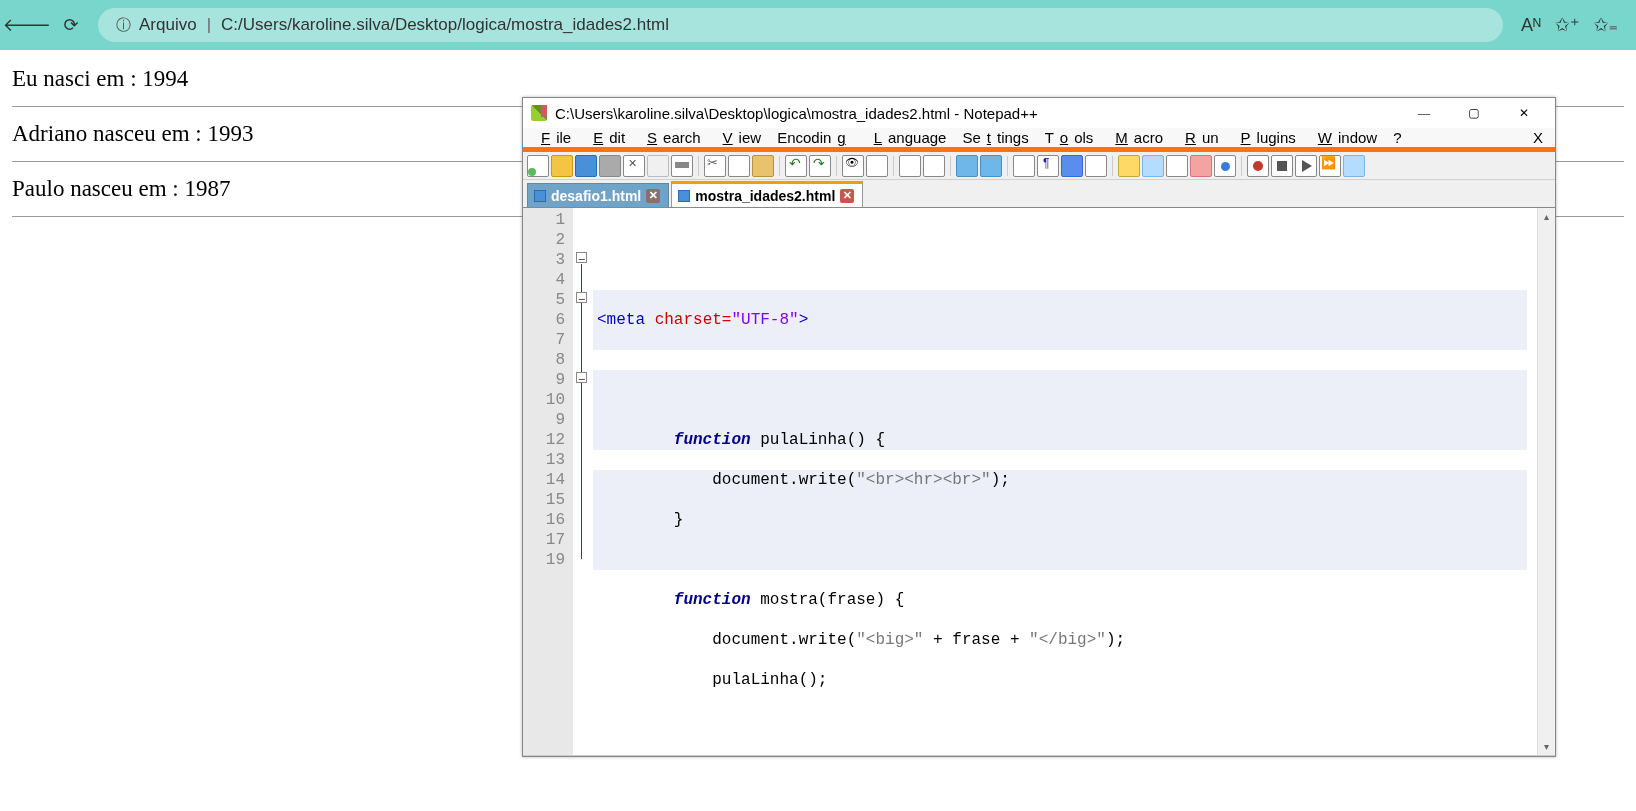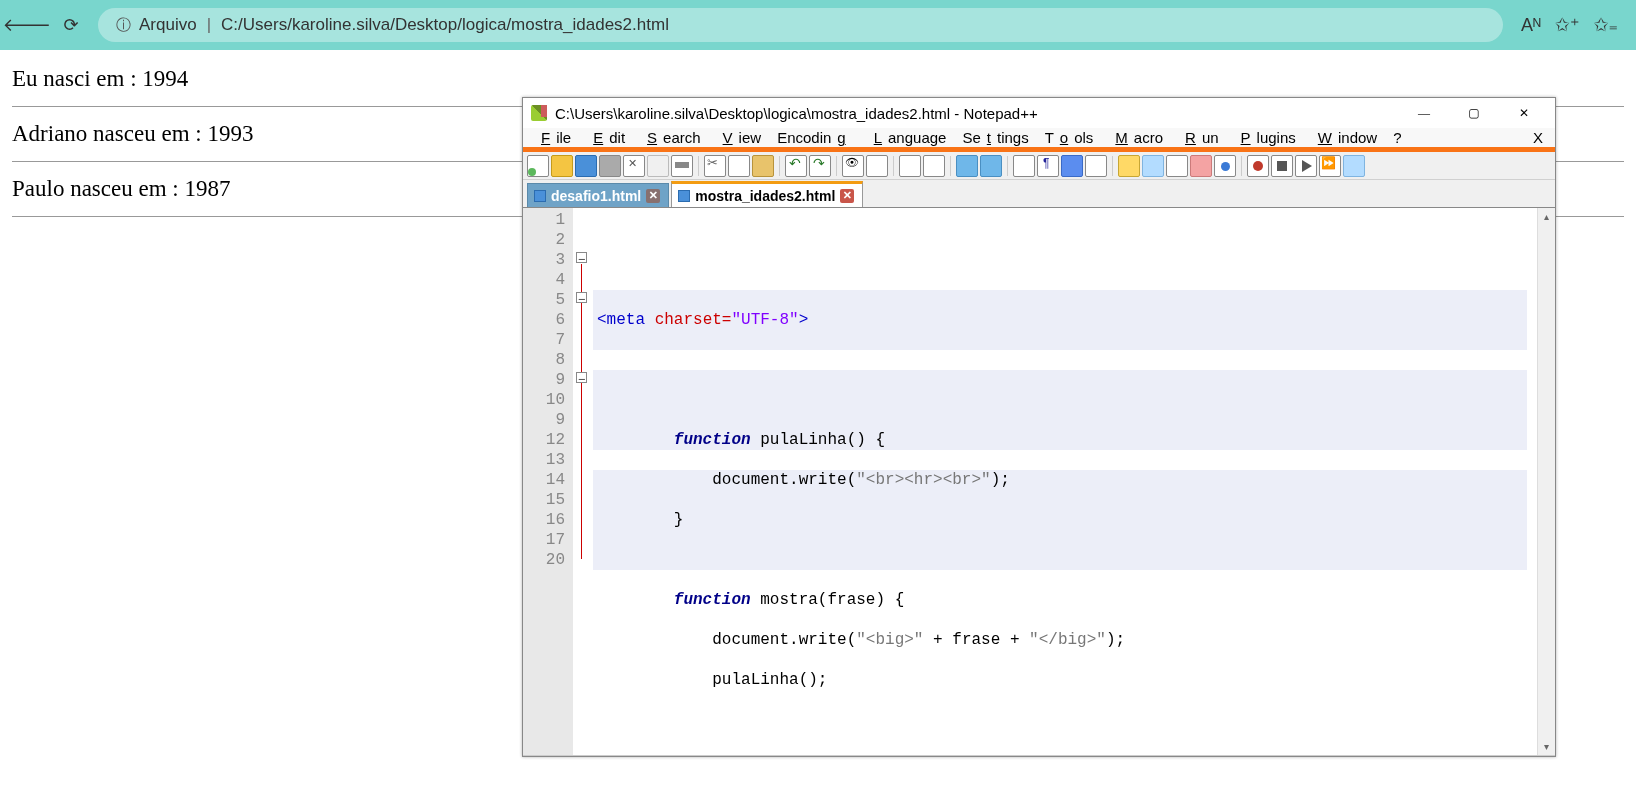--- a/index.html
+++ b/index.html
@@ -398,21 +398,21 @@
         <div>8</div>
       <div>9</div>
         <div>10</div>
       <div>9</div>
         <div>12</div>
       <div>13</div>
         <div>14</div>
       <div>15</div>
         <div>16</div>
       <div>17</div>
-        <div>20</div>
+        <div>19</div>
     </div>
     <div class="fold-col">
       <div class="fold-box" style="top:44px"></div>
       <div class="fold-line" style="top:56px;height:295px"></div>
       <div class="fold-box" style="top:84px"></div>
       <div class="fold-box" style="top:164px"></div>
     </div>
     <div class="code">
       <div class="code-line-bg" style="top:82px;height:60px"></div>
       <div class="code-line-bg" style="top:162px;height:80px"></div>

